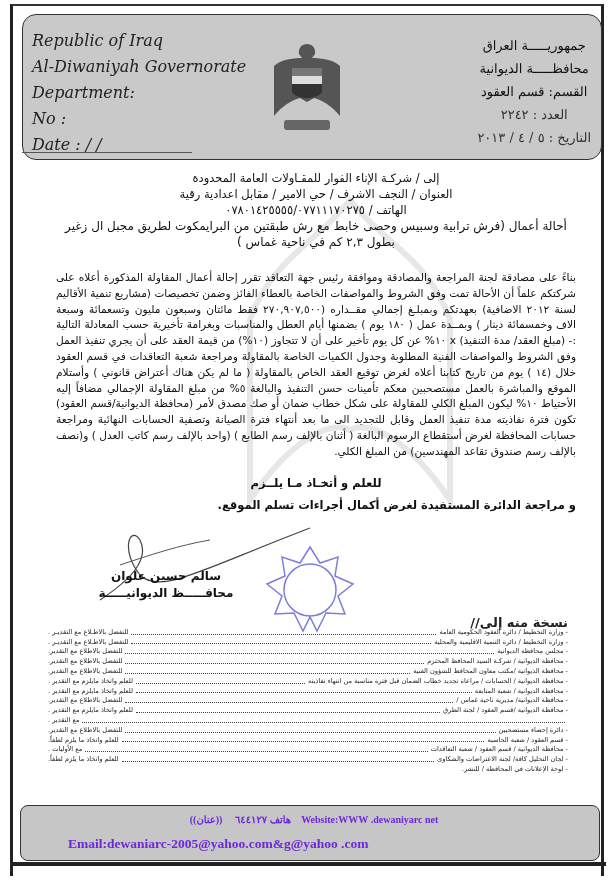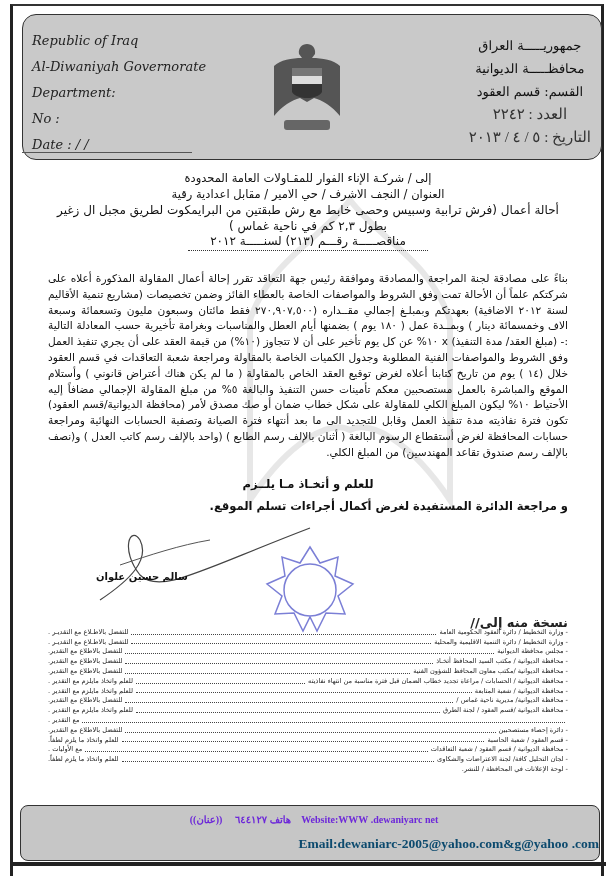--- a/index.html
+++ b/index.html
@@ -1,44 +1,44 @@
 <!DOCTYPE html>
 <html><head>
 <meta charset="utf-8">
 <style>
   html,body{margin:0;padding:0;background:#fff;}
   body{width:611px;height:886px;position:relative;overflow:hidden;font-family:"DejaVu Sans",sans-serif;color:#111;}
   .frame-outer{position:absolute;left:10px;top:4px;width:594px;height:872px;border-left:3px solid #222;border-top:2px solid #333;border-right:3px solid #222;box-sizing:border-box;}
   .frame-bottom{position:absolute;left:12px;top:862px;width:594px;height:4px;background:#222;}
   .header-box{position:absolute;left:22px;top:14px;width:580px;height:146px;background:#c9c9c9;border:1.5px solid #333;border-radius:14px;box-sizing:border-box;}
-  .hdr-left{position:absolute;left:32px;top:28px;font-family:"DejaVu Serif",serif;font-style:italic;font-size:13px;line-height:26px;color:#222;}
+  .hdr-left{position:absolute;left:32px;top:28px;font-family:"DejaVu Serif",serif;font-style:italic;font-size:16px;line-height:26px;color:#222;}
   .hdr-left div{white-space:nowrap;}
   .hdr-right{position:absolute;right:20px;top:34px;direction:rtl;text-align:center;font-family:"DejaVu Serif",serif;font-size:13px;line-height:23px;color:#111;}
-  .hdr-right .small{font-size:15px;color:#333;font-family:Liberation Serif, serif;}
+  .hdr-right .small{font-size:13px;color:#333;}
   .date-line{position:absolute;left:22px;top:152px;width:170px;border-top:1px solid #555;}
   .emblem{position:absolute;left:262px;top:40px;width:90px;height:100px;}
-  .content{position:absolute;left:48px;top:170px;width:520px;direction:rtl;font-family:"DejaVu Sans",sans-serif;}
+  .content{position:absolute;left:56px;top:170px;width:520px;direction:rtl;font-family:"DejaVu Sans",sans-serif;}
   .addr{text-align:center;font-size:11.5px;line-height:16px;}
   .addr .subject{font-size:12px;}
   .tender{text-align:center;font-size:12px;border-bottom:1px dotted #333;width:240px;margin:0 auto 4px auto;padding-bottom:2px;}
   .body-text{font-size:10.6px;line-height:15.8px;text-align:justify;margin-top:20px;}
   .bold-line{text-align:center;font-weight:bold;font-size:11.5px;margin-top:16px;}
   .bold-line2{text-align:right;font-weight:bold;font-size:11.5px;margin-top:8px;}
-  .signature{position:absolute;left:96px;top:568px;direction:rtl;text-align:left;font-weight:bold;font-size:10px;line-height:17px;width:140px;}
+  .signature{position:absolute;left:96px;top:568px;direction:rtl;text-align:center;font-weight:bold;font-size:12px;line-height:17px;width:140px;}
   .sig-scribble{position:absolute;left:60px;top:520px;width:260px;height:90px;}
   .stamp{position:absolute;left:265px;top:545px;width:90px;height:90px;}
   .copies{position:absolute;left:48px;top:618px;width:520px;direction:rtl;font-size:6.6px;line-height:9.8px;color:#222;}
   .copies-title{font-size:13px;font-weight:bold;}
   .copy-row{display:flex;white-space:nowrap;}
   .copy-row .to{flex:0 0 auto;}
   .copy-row .dots{flex:1 1 auto;border-bottom:1px dotted #444;margin:0 3px 3px 3px;}
   .copy-row .act{flex:0 0 auto;}
   .footer-box{position:absolute;left:20px;top:805px;width:580px;height:56px;background:#c6c6c6;border:1.5px solid #333;border-radius:8px;box-sizing:border-box;}
   .footer-line1{position:absolute;left:8px;right:0;top:8px;text-align:center;font-family:"Liberation Serif",serif;font-weight:bold;font-size:10px;color:#6d28d9;}
-  .footer-line2{position:absolute;left:0;right:0;top:30px;text-align:right;font-family:"Liberation Serif",serif;font-weight:bold;font-size:13.5px;color:#0c4a6e;}
+  .footer-line2{position:absolute;left:0;right:0;top:30px;text-align:left;font-family:"Liberation Serif",serif;font-weight:bold;font-size:13.5px;color:#6d28d9;padding-left:47px;}
   .footer-line1 span{margin:0 10px;}
   .watermark{position:absolute;left:230px;top:180px;width:240px;height:440px;opacity:0.15;}
 </style>
 </head>
 <body>
 
 <div class="frame-outer"></div>
 <div class="frame-bottom"></div>
 
 <div class="header-box"></div>
@@ -69,35 +69,36 @@
 </div>
 
 <svg class="watermark" viewBox="0 0 240 440">
   <path d="M120 20 C90 60 40 80 20 140 L20 320 C60 260 100 240 120 250 C140 240 180 260 220 320 L220 140 C200 80 150 60 120 20 Z" fill="none" stroke="#666" stroke-width="6"></path>
 </svg>
 
 <div class="content">
   <div class="addr">
     <div>إلى / شركـة الإناء الفوار للمقـاولات العامة المحدودة</div>
     <div>العنوان / النجف الاشرف / حي الامير / مقابل اعدادية رقية</div>
+    <div>الهاتف / ٠٧٨٠١٤٢٥٥٥٥/٠٧٧١١١٧٠٢٧٥</div>
     <div class="subject">أحالة أعمال (فرش ترابية وسبيس وحصى خابط مع رش طبقتين من البرايمكوت لطريق مجبل ال زغير بطول ٢,٣ كم في ناحية غماس )</div>
   </div>
-  <div class="tender">مناقصـــــة رقـــم (٢١٣) لسنـــــة ٢٠١٢</div>
   <div class="body-text">بناءً على مصادقة لجنة المراجعة والمصادقة وموافقة رئيس جهة التعاقد تقرر إحالة أعمال المقاولة المذكورة أعلاه على شركتكم علماً أن الأحالة تمت وفق الشروط والمواصفات الخاصة بالعطاء الفائز وضمن تخصيصات (مشاريع تنمية الأقاليم لسنة ٢٠١٢ الاضافية) بعهدتكم وبمبلـغ إجمالي مقــداره (٢٧٠,٩٠٧,٥٠٠ فقط مائتان وسبعون مليون وتسعمائة وسبعة الاف وخمسمائة دينار ) وبمــدة عمل ( ١٨٠ يوم ) بضمنها أيام العطل والمناسبات وبغرامة تأخيرية حسب المعادلة التالية :- (مبلغ العقد/ مدة التنفيذ) x ١٠% عن كل يوم تأخير على أن لا تتجاوز (١٠%) من قيمة العقد على أن يجري تنفيذ العمل وفق الشروط والمواصفات الفنية المطلوبة وجدول الكميات الخاصة بالمقاولة ومراجعة شعبة التعاقدات في قسم العقود خلال (١٤ ) يوم من تاريخ كتابنا أعلاه لغرض توقيع العقد الخاص بالمقاولة ( ما لم يكن هناك أعتراض قانوني ) وأستلام الموقع والمباشرة بالعمل مستصحبين معكم تأمينات حسن التنفيذ والبالغة ٥% من مبلغ المقاولة الإجمالي مضافاً إليه الأحتياط ١٠% ليكون المبلغ الكلي للمقاولة على شكل خطاب ضمان أو صك مصدق لأمر (محافظة الديوانية/قسم العقود) تكون فترة نفاذيته مدة تنفيذ العمل وقابل للتجديد الى ما بعد أنتهاء فترة الصيانة وتصفية الحسابات النهائية ومراجعة حسابات المحافظة لغرض أستقطاع الرسوم البالغة ( أثنان بالإلف رسم الطابع ) (واحد بالإلف رسم كاتب العدل ) و(نصف بالإلف رسم صندوق تقاعد المهندسين) من المبلغ الكلي.</div>
   <div class="bold-line">للعلم و أتخـاذ مـا يلــزم</div>
   <div class="bold-line2">و مراجعة الدائرة المستفيدة لغرض أكمال أجراءات تسلم الموقع.</div>
 </div>
 
 <svg class="sig-scribble" viewBox="0 0 260 90">
   <path d="M40 80 C70 60 90 40 80 20 C70 5 60 30 80 55 C100 75 140 50 250 8" fill="none" stroke="#444" stroke-width="1.2"></path>
   <path d="M60 45 C90 35 120 25 150 20" fill="none" stroke="#555" stroke-width="1"></path>
 </svg>
 
 <div class="signature">
   <div>سالم حسين علوان</div>
+  <div>محافـــــظ الديوانيـــــة</div>
 </div>
 
 <svg class="stamp" viewBox="0 0 90 90">
   <g fill="none" stroke="#7b7fd6" stroke-width="1.5">
     <polygon points="45,2 55,18 73,12 70,31 88,39 73,51 80,69 61,68 52,86 45,72 38,86 29,68 10,69 17,51 2,39 20,31 17,12 35,18"></polygon>
     <circle cx="45" cy="45" r="26"></circle>
   </g>
 </svg>
 
 <div class="copies">
@@ -111,21 +112,21 @@
       <span class="to">- وزارة التخطيط / دائرة التنمية الاقليمية والمحلية</span>
       <span class="dots"></span>
       <span class="act">للتفضل بالاطـلاع مع التقديـر .</span>
     </div>
   <div class="copy-row">
       <span class="to">- مجلس محافظة الديوانية</span>
       <span class="dots"></span>
       <span class="act">للتفضل بالاطلاع مع التقدير.</span>
     </div>
   <div class="copy-row">
-      <span class="to">- محافظة الديوانية / مكتب السيد المحافظ أتخـاذ</span>
+      <span class="to">- محافظة الديوانية / شركـة السيد المحافظ المحترم</span>
       <span class="dots"></span>
       <span class="act">للتفضل بالاطلاع مع التقدير.</span>
     </div>
   <div class="copy-row">
       <span class="to">- محافظة الديوانية /مكتب معاون المحافظ للشؤون الفنية</span>
       <span class="dots"></span>
       <span class="act">للتفضل بالاطلاع مع التقدير.</span>
     </div>
   <div class="copy-row">
       <span class="to">- محافظة الديوانية / الحسابات / مراعاة تجديد خطاب الضمان قبل فترة مناسبة من انتهاء نفاذيته</span>

